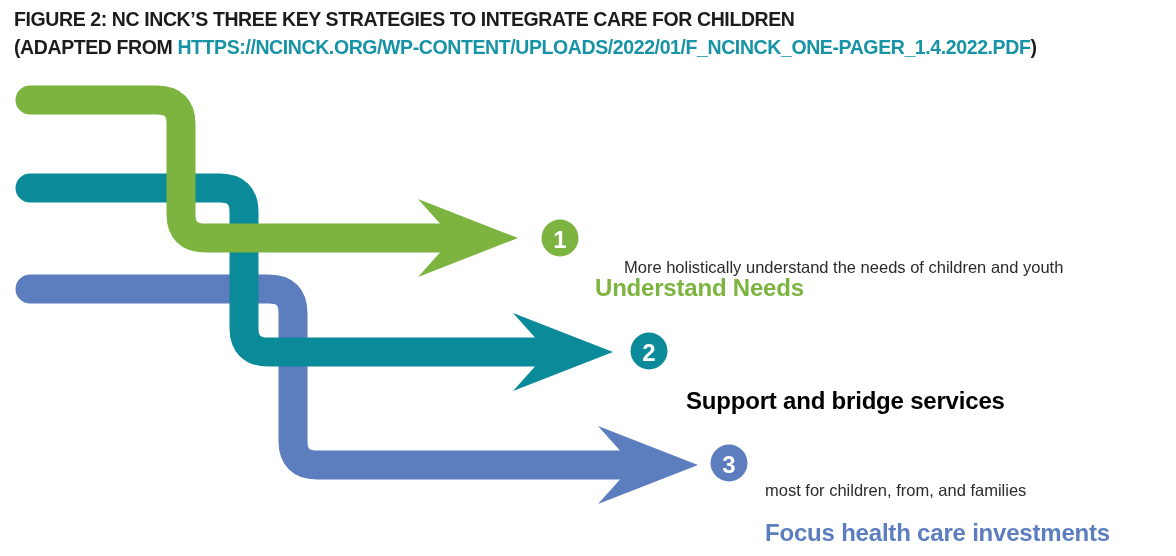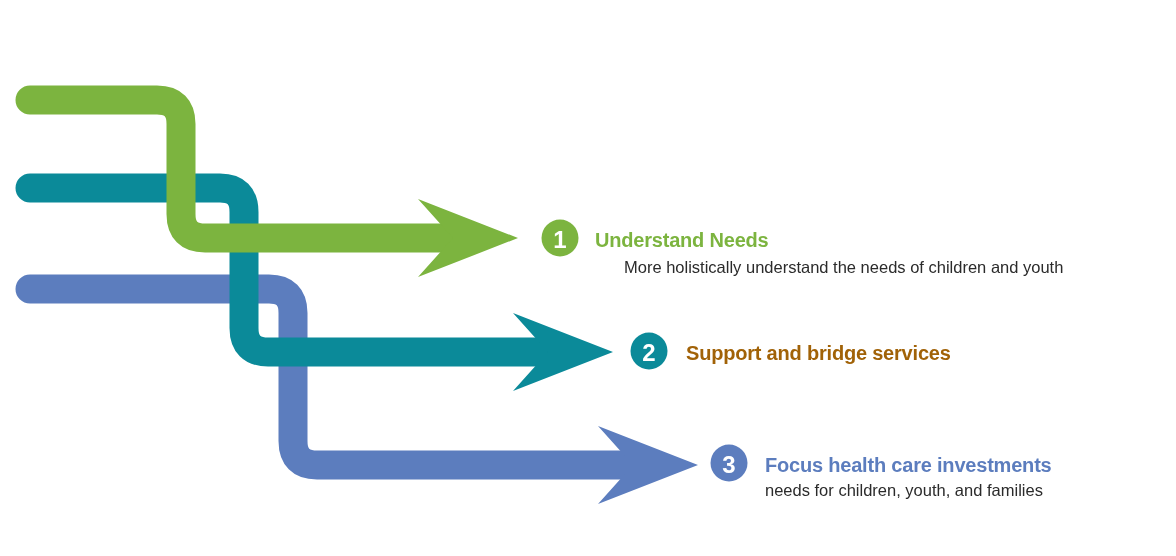--- a/index.html
+++ b/index.html
@@ -14,42 +14,46 @@
   }
   .title .link{color:#1793a6;}
   .art{position:absolute;left:0;top:0;}
   .pipe{fill:none;stroke-width:29;stroke-linecap:round;}
   .badge-num{
     fill:#ffffff;font-weight:700;font-size:24px;
     font-family:"Liberation Sans",sans-serif;
     text-anchor:middle;dominant-baseline:central;
   }
   .heading{
-    position:absolute;font-weight:700;font-size:20px;line-height:26px;
-    letter-spacing:-0.2px;white-space:nowrap;
+    position:absolute;font-weight:700;font-size:24px;line-height:26px;
+    letter-spacing:-0.2px;white-space:nowrap;margin-top:48px;
   }
   .hc1{color:#7cb43f;}
-  .hc2{color:#a16207;}
+  .hc2{color:#000000;}
   .hc3{color:#5c7dbe;}
   .desc{
     position:absolute;font-size:16.5px;line-height:22px;
     color:#2b2b2b;white-space:nowrap;
   }
   .h1{left:595px;top:227px;}
   .d1{left:624px;top:256px;}
   .h2{left:686px;top:340px;}
   .d2{left:686px;top:368px;}
-  .h3{left:765px;top:452px;}
+  .h3{left:765px;top:472px;}
   .d3{left:765px;top:479px;}
 </style>
 </head>
 <body>
 
 <div class="canvas">
 
+  <div class="title">
+    <div>FIGURE 2: NC INCK’S THREE KEY STRATEGIES TO INTEGRATE CARE FOR CHILDREN</div>
+    <div><span>(ADAPTED FROM </span><span class="link">HTTPS://NCINCK.ORG/WP-CONTENT/UPLOADS/2022/01/F_NCINCK_ONE-PAGER_1.4.2022.PDF</span><span>)</span></div>
+  </div>
 
   <svg class="art" width="1176" height="556" viewBox="0 0 1176 556">
 
     <path class="pipe" d="M30 289 H269 Q293 289 293 313 V441 Q293 465 317 465 H652" stroke="#5c7dbe"></path>
     <polygon points="598,426 698,465 598,504 633,465" fill="#5c7dbe"></polygon>
 
     <path class="pipe" d="M30 188 H220 Q244 188 244 212 V328 Q244 352 268 352 H567" stroke="#0b8a99"></path>
     <polygon points="513,313 613,352 513,391 548,352" fill="#0b8a99"></polygon>
 
     <path class="pipe" d="M30 100 H157 Q181 100 181 124 V214 Q181 238 205 238 H472" stroke="#7cb43f"></path>
@@ -67,16 +71,16 @@
 
   <div class="heading hc1 h1">Understand Needs</div>
   <div class="desc d1">
     <div>More holistically understand the needs of children and youth</div>
   </div>
 
   <div class="heading hc2 h2">Support and bridge services</div>
 
   <div class="heading hc3 h3">Focus health care investments</div>
   <div class="desc d3">
-    <div>needs for children, youth, and families</div>
+    <div>most for children, from, and families</div>
   </div>
 
 </div>
 
 </body></html>

